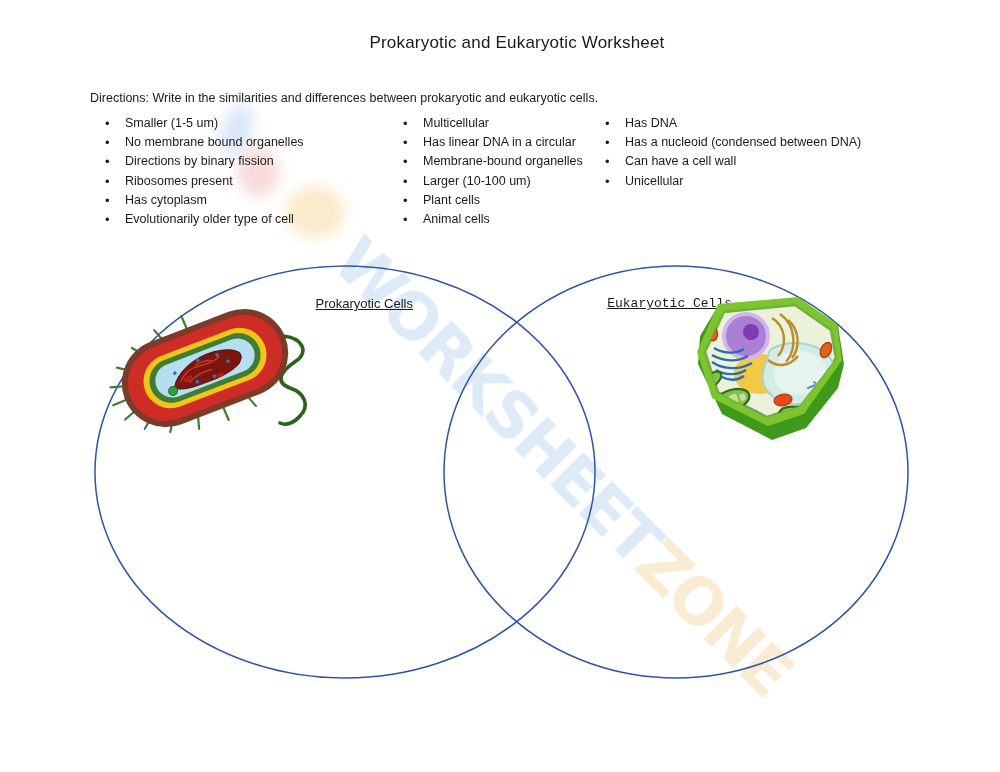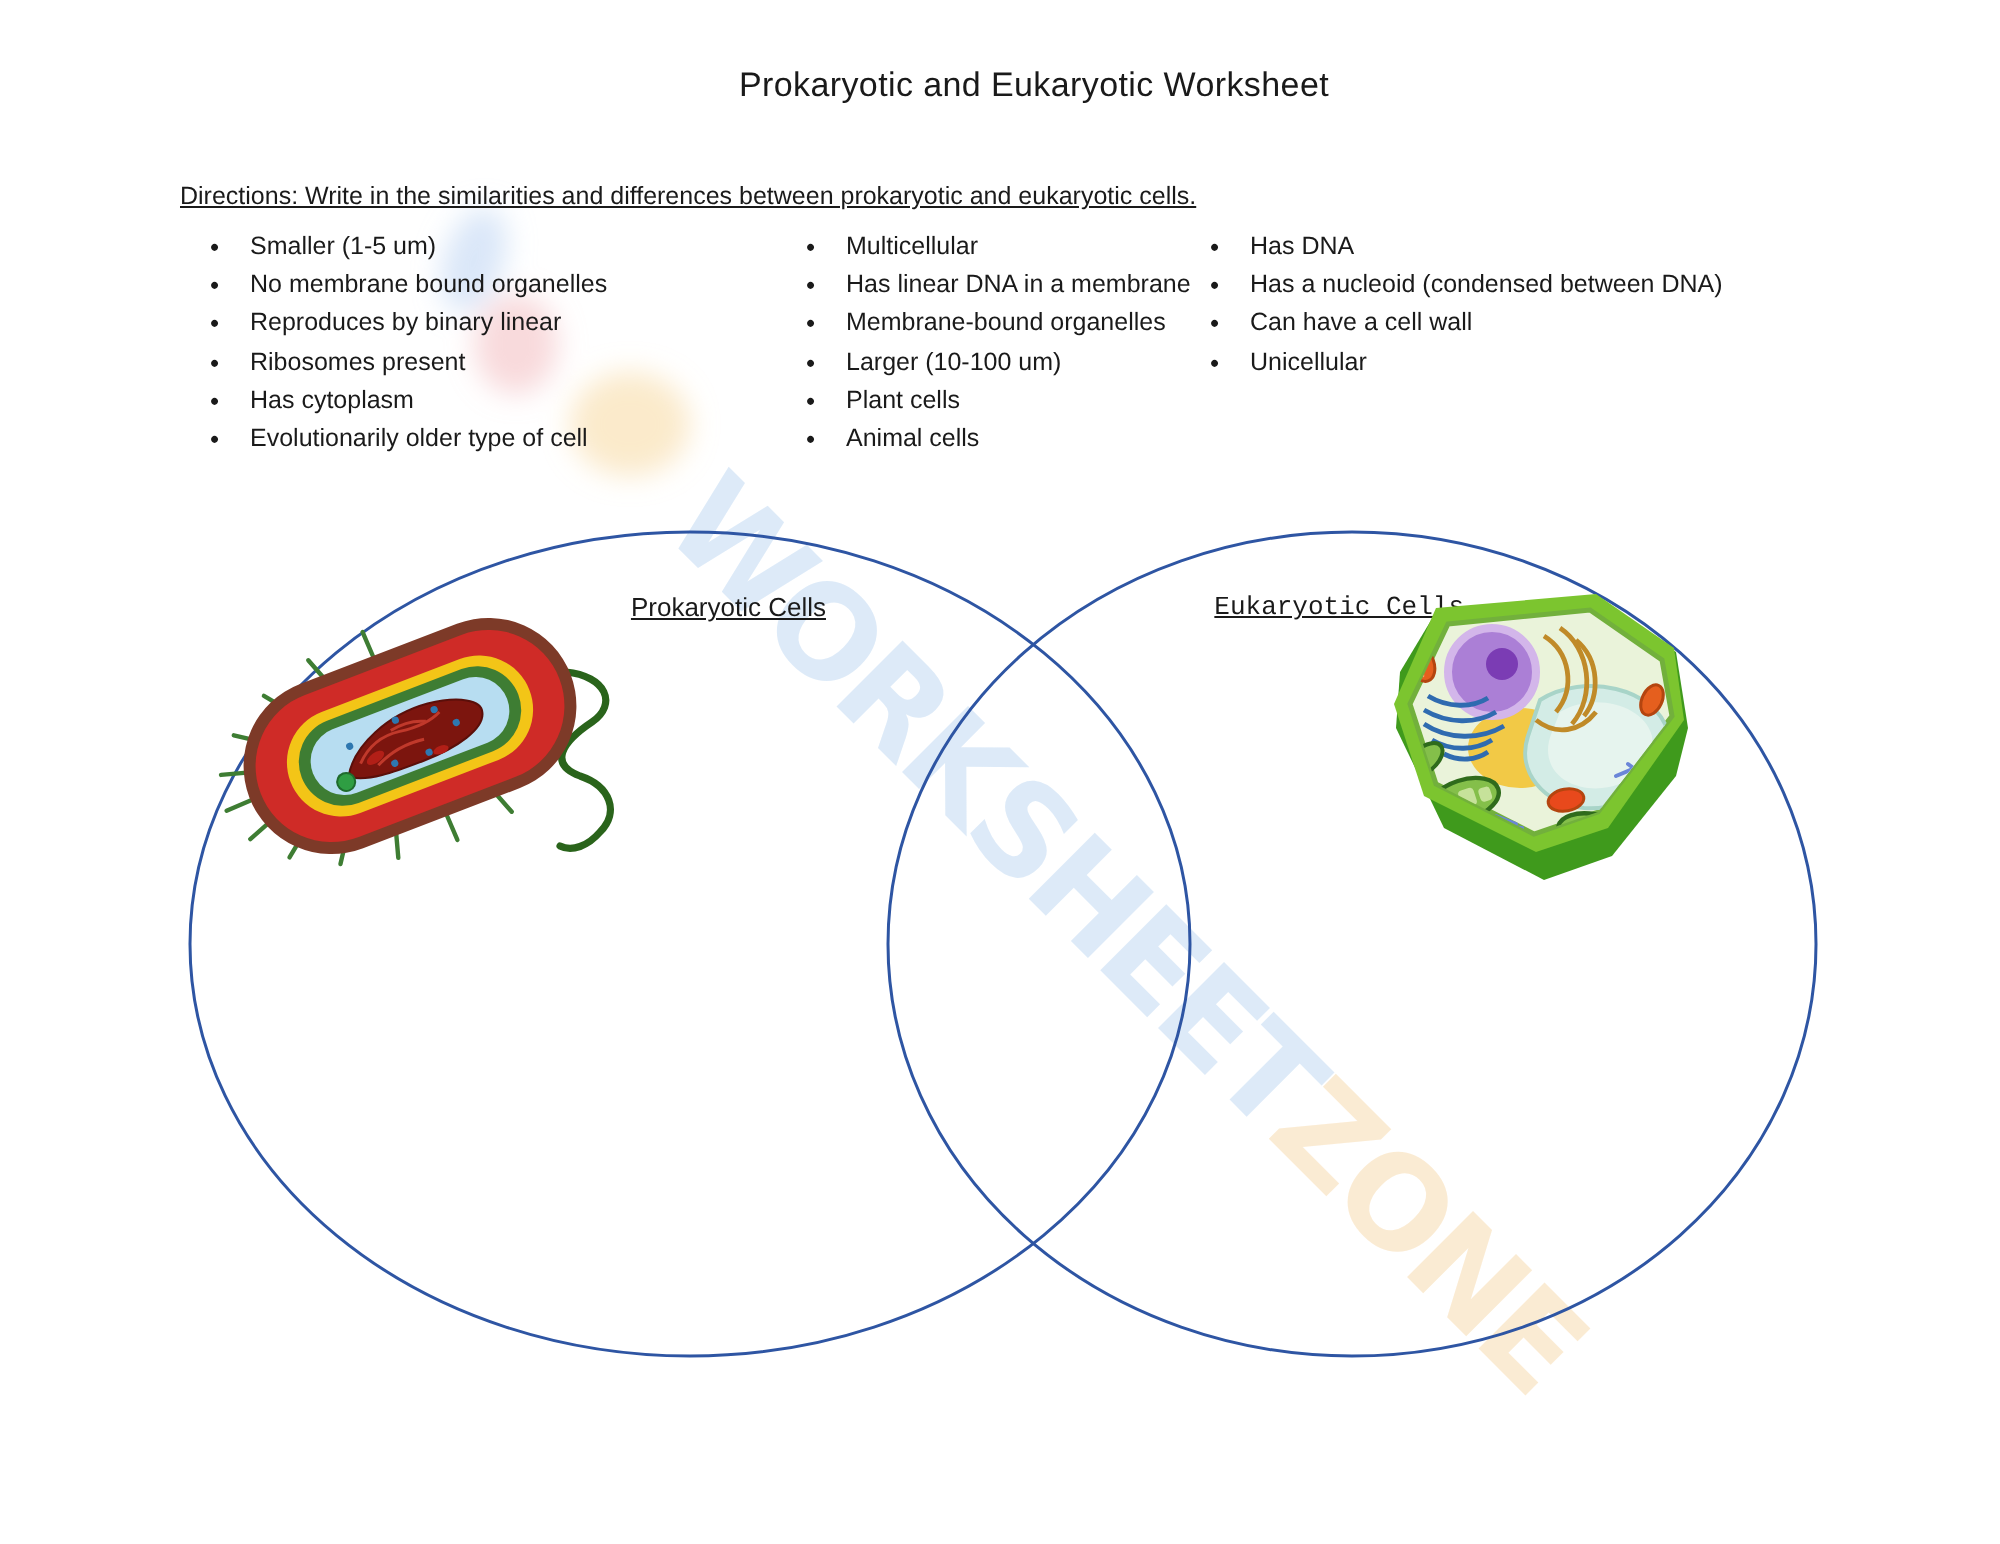--- a/index.html
+++ b/index.html
@@ -5,21 +5,21 @@
   html,body{margin:0;padding:0;background:#ffffff;}
   .page{
     position:relative;width:1000px;height:772px;background:#ffffff;overflow:hidden;
     font-family:"Liberation Sans",sans-serif;color:#1a1a1a;
   }
   .title{
     position:absolute;top:33px;left:34px;width:966px;text-align:center;
     font-size:17px;font-weight:400;letter-spacing:0.2px;
   }
   .directions{
-    position:absolute;left:90px;top:91px;font-size:12.5px;text-decoration:underline;
+    position:absolute;left:90px;top:91px;font-size:12.5px;
   }
   ul.bullets{position:absolute;top:114px;margin:0;padding:0;list-style:none;}
   ul.bullets li{
     position:relative;padding-left:35px;font-size:12.5px;line-height:19.2px;white-space:nowrap;
   }
   ul.bullets li::before{
     content:"\2022";position:absolute;left:15px;top:0;font-size:13px;
   }
   #col1{left:90px;}
   #col2{left:388px;}
@@ -60,28 +60,28 @@
     <ellipse cx="345" cy="472" rx="250" ry="206" fill="none" stroke-width="1.5" stroke="#2e55a3"></ellipse>
     <ellipse cx="676" cy="472" rx="232" ry="206" fill="none" stroke-width="1.5" stroke="#2e55a3"></ellipse>
   </svg>
 
   <div class="title">Prokaryotic and Eukaryotic Worksheet</div>
   <div class="directions">Directions: Write in the similarities and differences between prokaryotic and eukaryotic cells.</div>
 
   <ul class="bullets" id="col1">
       <li>Smaller (1-5 um)</li>
       <li>No membrane bound organelles</li>
-      <li>Reproduces by binary linear</li>
+      <li>Directions by binary fission</li>
       <li>Ribosomes present</li>
       <li>Has cytoplasm</li>
       <li>Evolutionarily older type of cell</li>
     </ul>
   <ul class="bullets" id="col2">
       <li>Multicellular</li>
-      <li>Has linear DNA in a membrane</li>
+      <li>Has linear DNA in a circular</li>
       <li>Membrane-bound organelles</li>
       <li>Larger (10-100 um)</li>
       <li>Plant cells</li>
       <li>Animal cells</li>
     </ul>
   <ul class="bullets" id="col3">
       <li>Has DNA</li>
       <li>Has a nucleoid (condensed between DNA)</li>
       <li>Can have a cell wall</li>
       <li>Unicellular</li>

